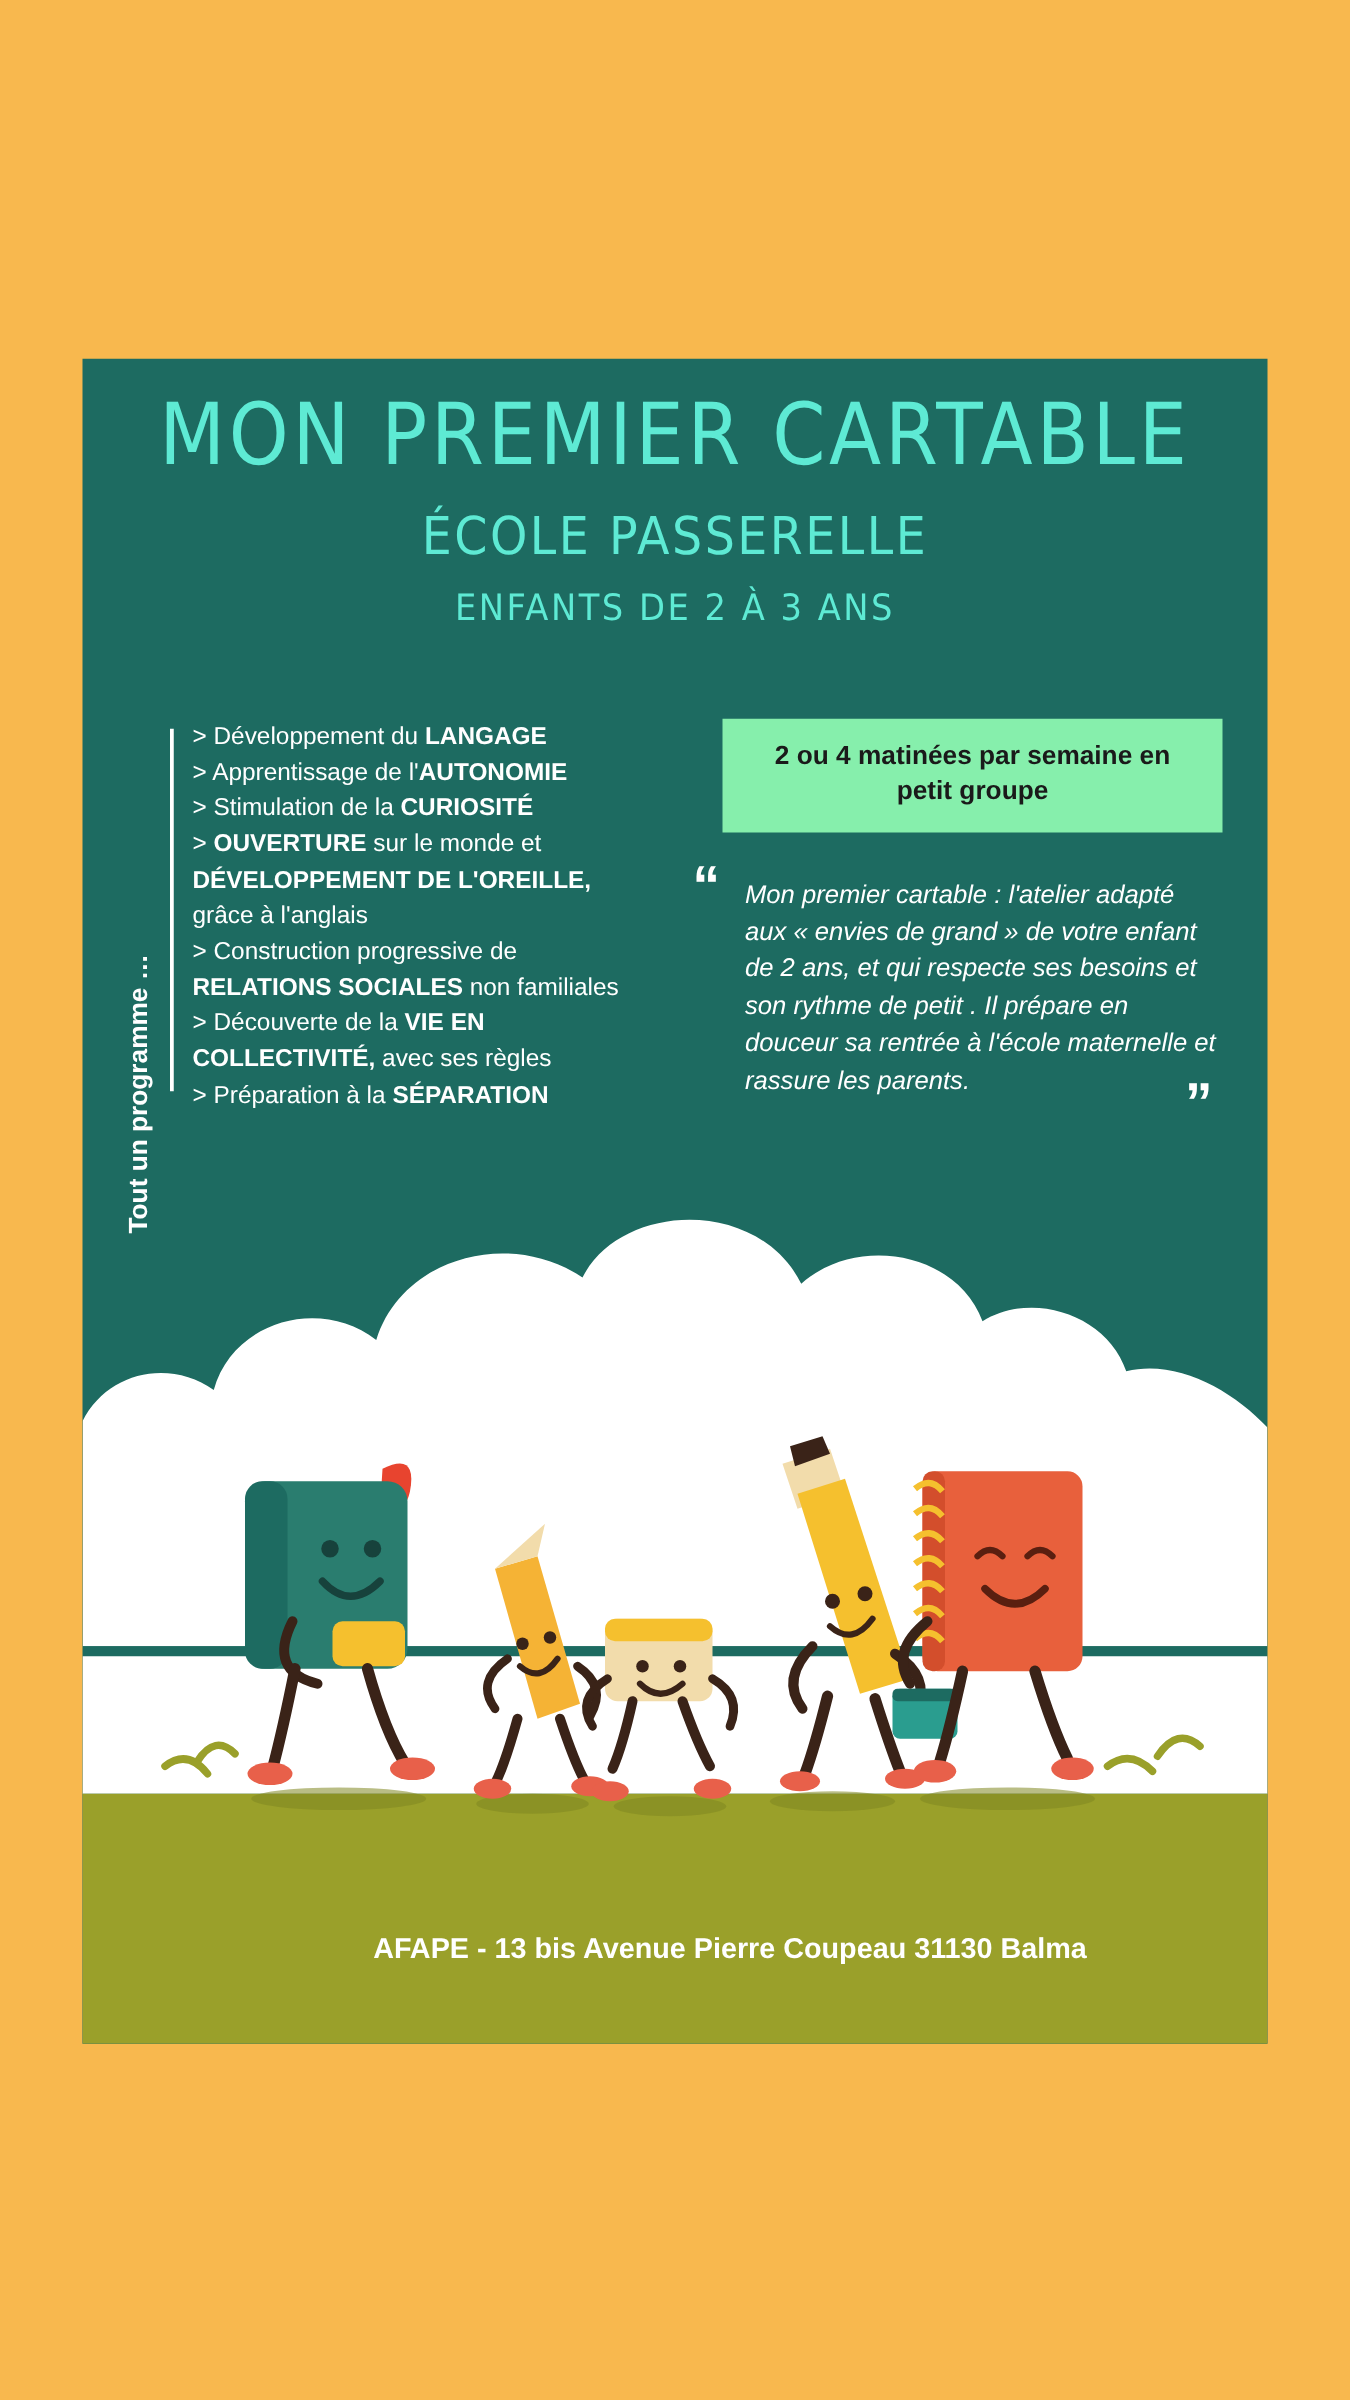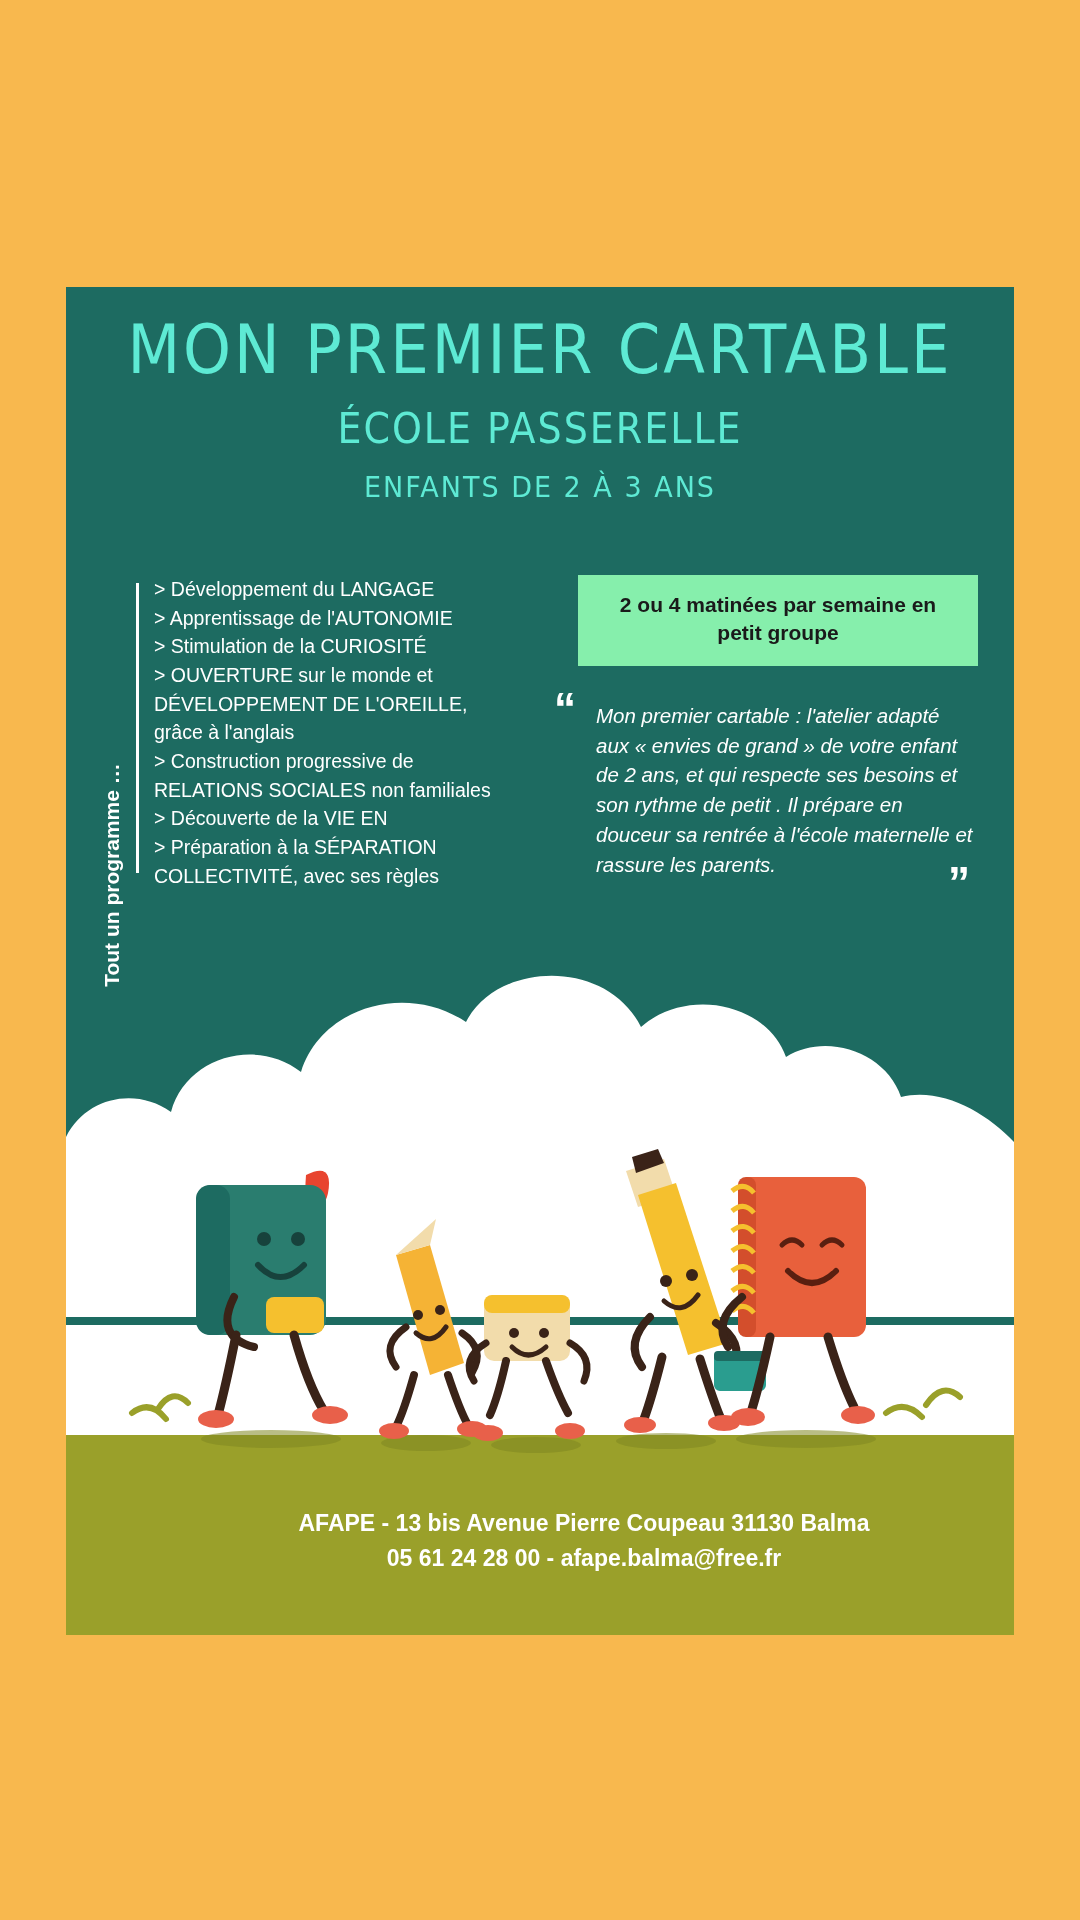--- a/index.html
+++ b/index.html
@@ -92,21 +92,21 @@
   .program-list {
     position: absolute;
     left: 88px;
     top: 0px;
     width: 380px;
     color: #ffffff;
     font-size: 19.5px;
     line-height: 1.47;
   }
   .program-list div { white-space: normal; }
-  .program-list b { font-weight: normal; }
+  .program-list b { font-weight: bold; }
 
   .badge {
     position: absolute;
     left: 512px;
     top: 0px;
     width: 400px;
     background: #86efac;
     color: #1a1a1a;
     text-align: center;
     font-size: 21px;
@@ -186,22 +186,22 @@
     <div class="program-list" id="program-list">
         <div><span>&gt; Développement du </span><b>LANGAGE</b></div>
         <div><span>&gt; Apprentissage de l'</span><b>AUTONOMIE</b></div>
         <div><span>&gt; Stimulation de la </span><b>CURIOSITÉ</b></div>
         <div><span>&gt; </span><b>OUVERTURE</b><span> sur le monde et</span></div>
         <div><b>DÉVELOPPEMENT DE L'OREILLE,</b></div>
         <div><span>grâce à l'anglais</span></div>
         <div><span>&gt; Construction progressive de</span></div>
         <div><b>RELATIONS SOCIALES</b><span> non familiales</span></div>
         <div><span>&gt; Découverte de la </span><b>VIE EN</b></div>
+        <div><b>COLLECTIVITÉ,</b><span> avec ses règles</span></div>
         <div><span>&gt; Préparation à la </span><b>SÉPARATION</b></div>
-        <div><b>COLLECTIVITÉ,</b><span> avec ses règles</span></div>
       </div>
 
     <div class="badge">
       <div>2 ou 4 matinées par semaine en</div>
       <div>petit groupe</div>
     </div>
 
     <div class="quote-block">
       <div class="quote-mark quote-open">“</div>
       <div class="quote-text">Mon premier cartable : l'atelier adapté aux « envies de grand » de votre enfant de 2 ans, et qui respecte ses besoins et son rythme de petit . Il prépare en douceur sa rentrée à l'école maternelle et rassure les parents.</div>
@@ -309,16 +309,15 @@
       <g stroke="#9aa02a" stroke-width="6" fill="none" stroke-linecap="round">
         <path d="M92,262 q14,-22 30,-6"></path>
           <path d="M100,272 q-16,-20 -34,-6"></path>
         <path d="M860,258 q16,-24 34,-8"></path>
           <path d="M856,270 q-18,-18 -36,-4"></path>
       </g>
     </svg>
 
     <div class="footer-text">
       <div>AFAPE - 13 bis Avenue Pierre Coupeau 31130 Balma</div>
-      <div>05 61 24 28 00 - afape.balma@free.fr</div>
     </div>
   </div>
 </div>
 
 </body></html>

